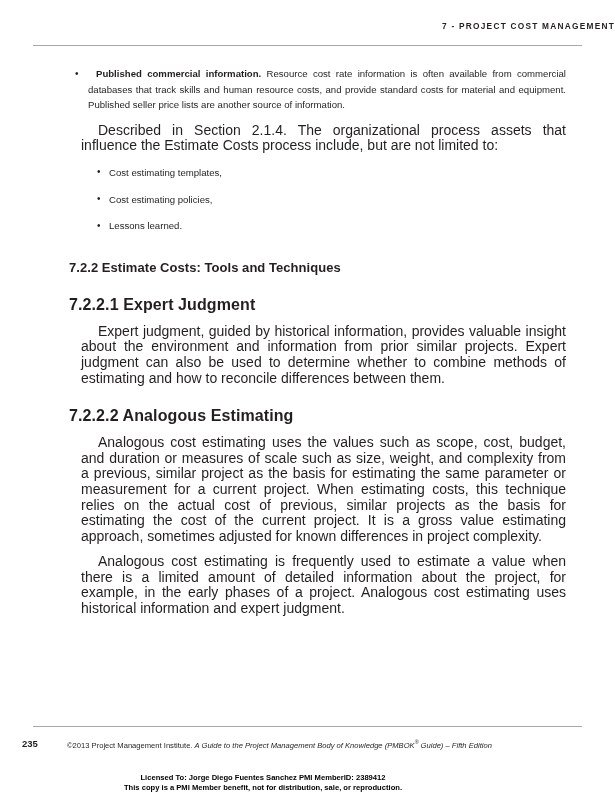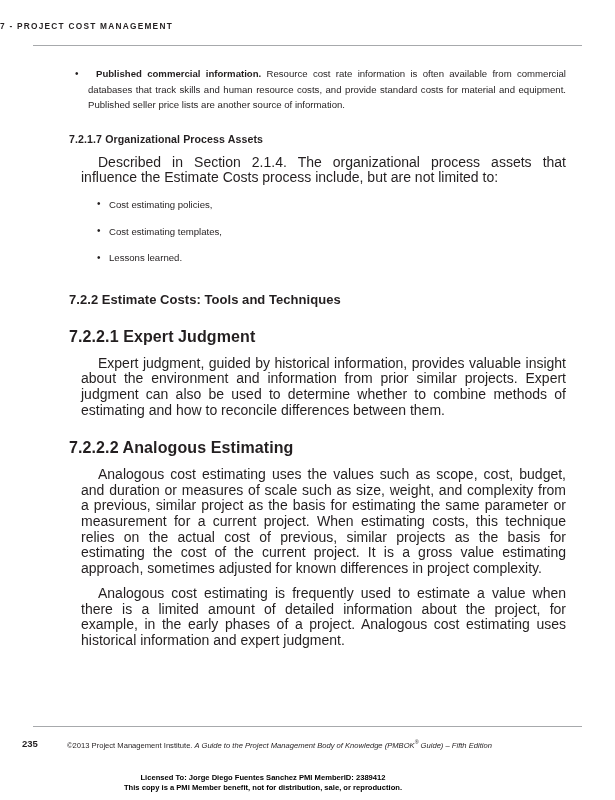--- a/index.html
+++ b/index.html
@@ -29,21 +29,21 @@
     top: 0;
     left: 0;
     width: 615px;
     height: 46px;
   }
   .header-text {
     position: absolute;
     top: 21px;
     left: 0;
     width: 615px;
-    text-align: left;
+    text-align: right;
     font-size: 8.3px;
     font-weight: bold;
     letter-spacing: 1.25px;
     color: #231f20;
   }
   .header-rule {
     position: absolute;
     top: 45px;
     left: 33px;
     width: 549px;
@@ -192,26 +192,25 @@
     <div class="header-text">7 - PROJECT COST MANAGEMENT</div>
     <div class="header-rule"></div>
   </div>
 
   <div class="content">
 
     <ul class="bullets">
       <li><span class="lead">Published commercial information.</span><span> Resource cost rate information is often available from commercial databases that track skills and human resource costs, and provide standard costs for material and equipment. Published seller price lists are another source of information.</span></li>
     </ul>
 
-    <h3 class="sec">7.2.1.7 Organizational Process Assets</h3>
     <p class="body indent">Described in Section 2.1.4. The organizational process assets that influence the Estimate Costs process include, but are not limited to:</p>
 
     <ul class="simple">
+      <li>Cost estimating templates,</li>
       <li>Cost estimating policies,</li>
-      <li>Cost estimating templates,</li>
       <li>Lessons learned.</li>
     </ul>
 
     <h2 class="sec2">7.2.2 Estimate Costs: Tools and Techniques</h2>
 
     <h3 class="sec3">7.2.2.1 Expert Judgment</h3>
     <p class="body indent">Expert judgment, guided by historical information, provides valuable insight about the environment and information from prior similar projects. Expert judgment can also be used to determine whether to combine methods of estimating and how to reconcile differences between them.</p>
 
     <h3 class="sec3">7.2.2.2 Analogous Estimating</h3>
     <p class="body indent">Analogous cost estimating uses the values such as scope, cost, budget, and duration or measures of scale such as size, weight, and complexity from a previous, similar project as the basis for estimating the same parameter or measurement for a current project. When estimating costs, this technique relies on the actual cost of previous, similar projects as the basis for estimating the cost of the current project. It is a gross value estimating approach, sometimes adjusted for known differences in project complexity.</p>

